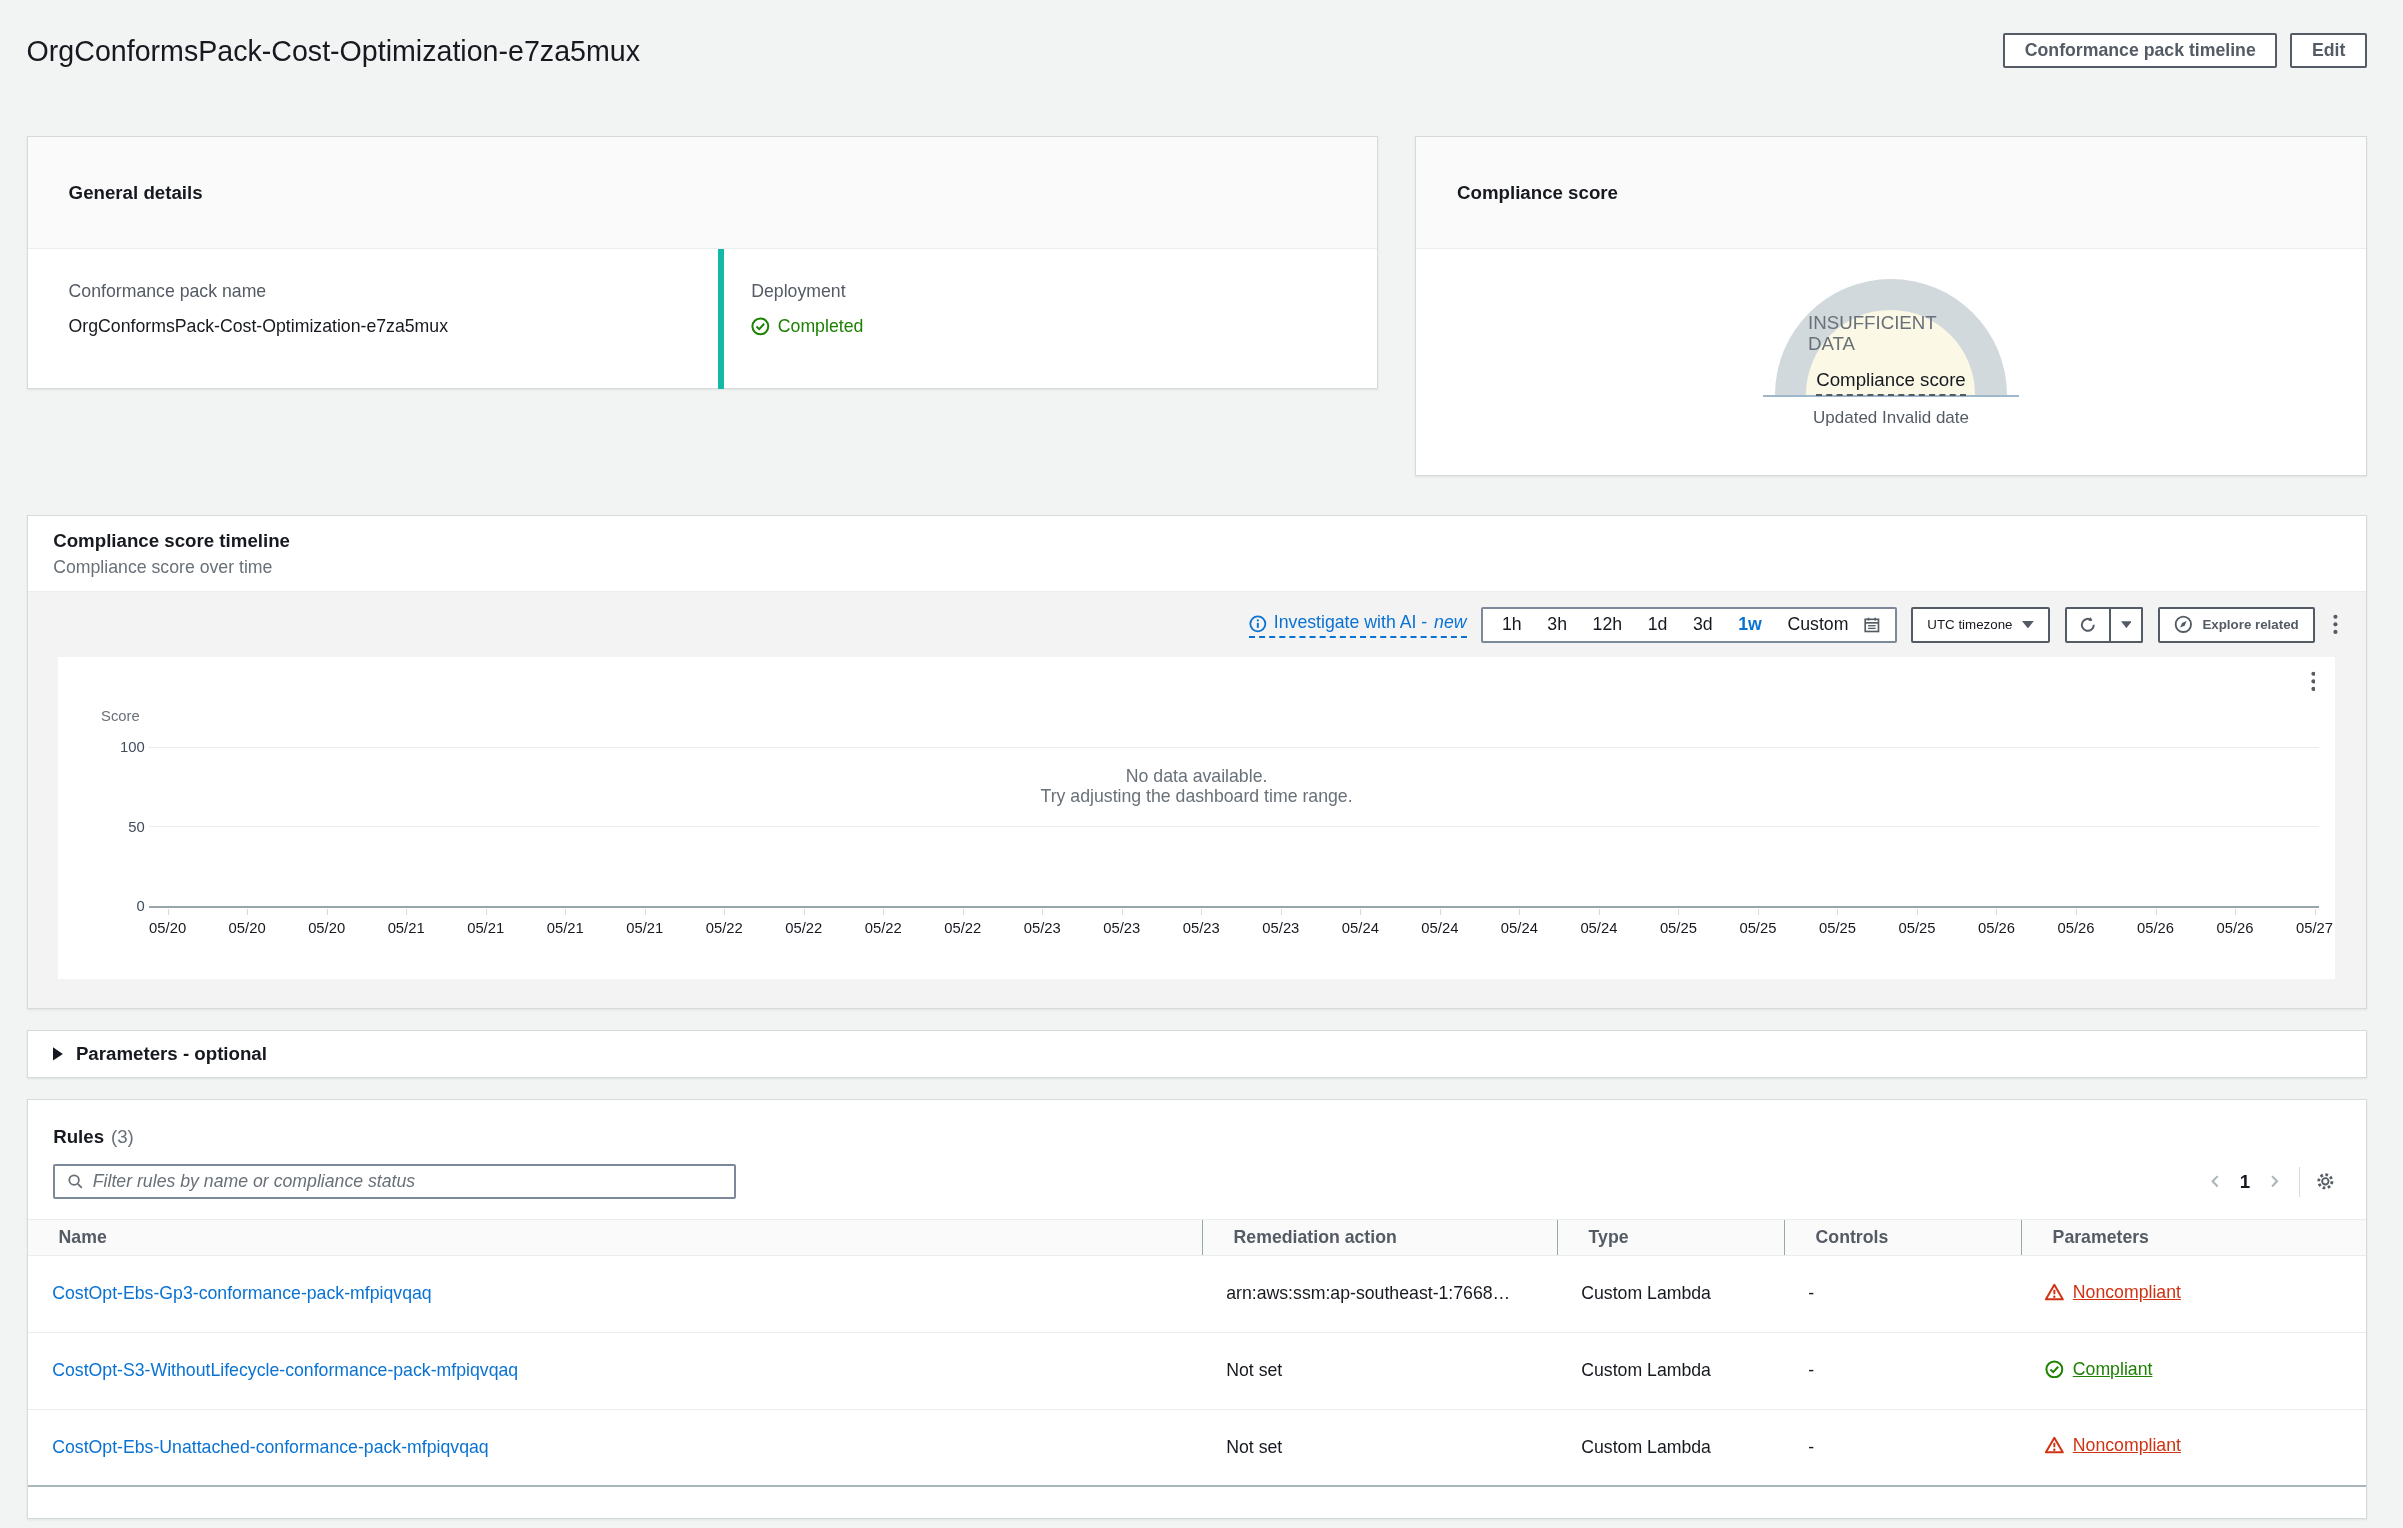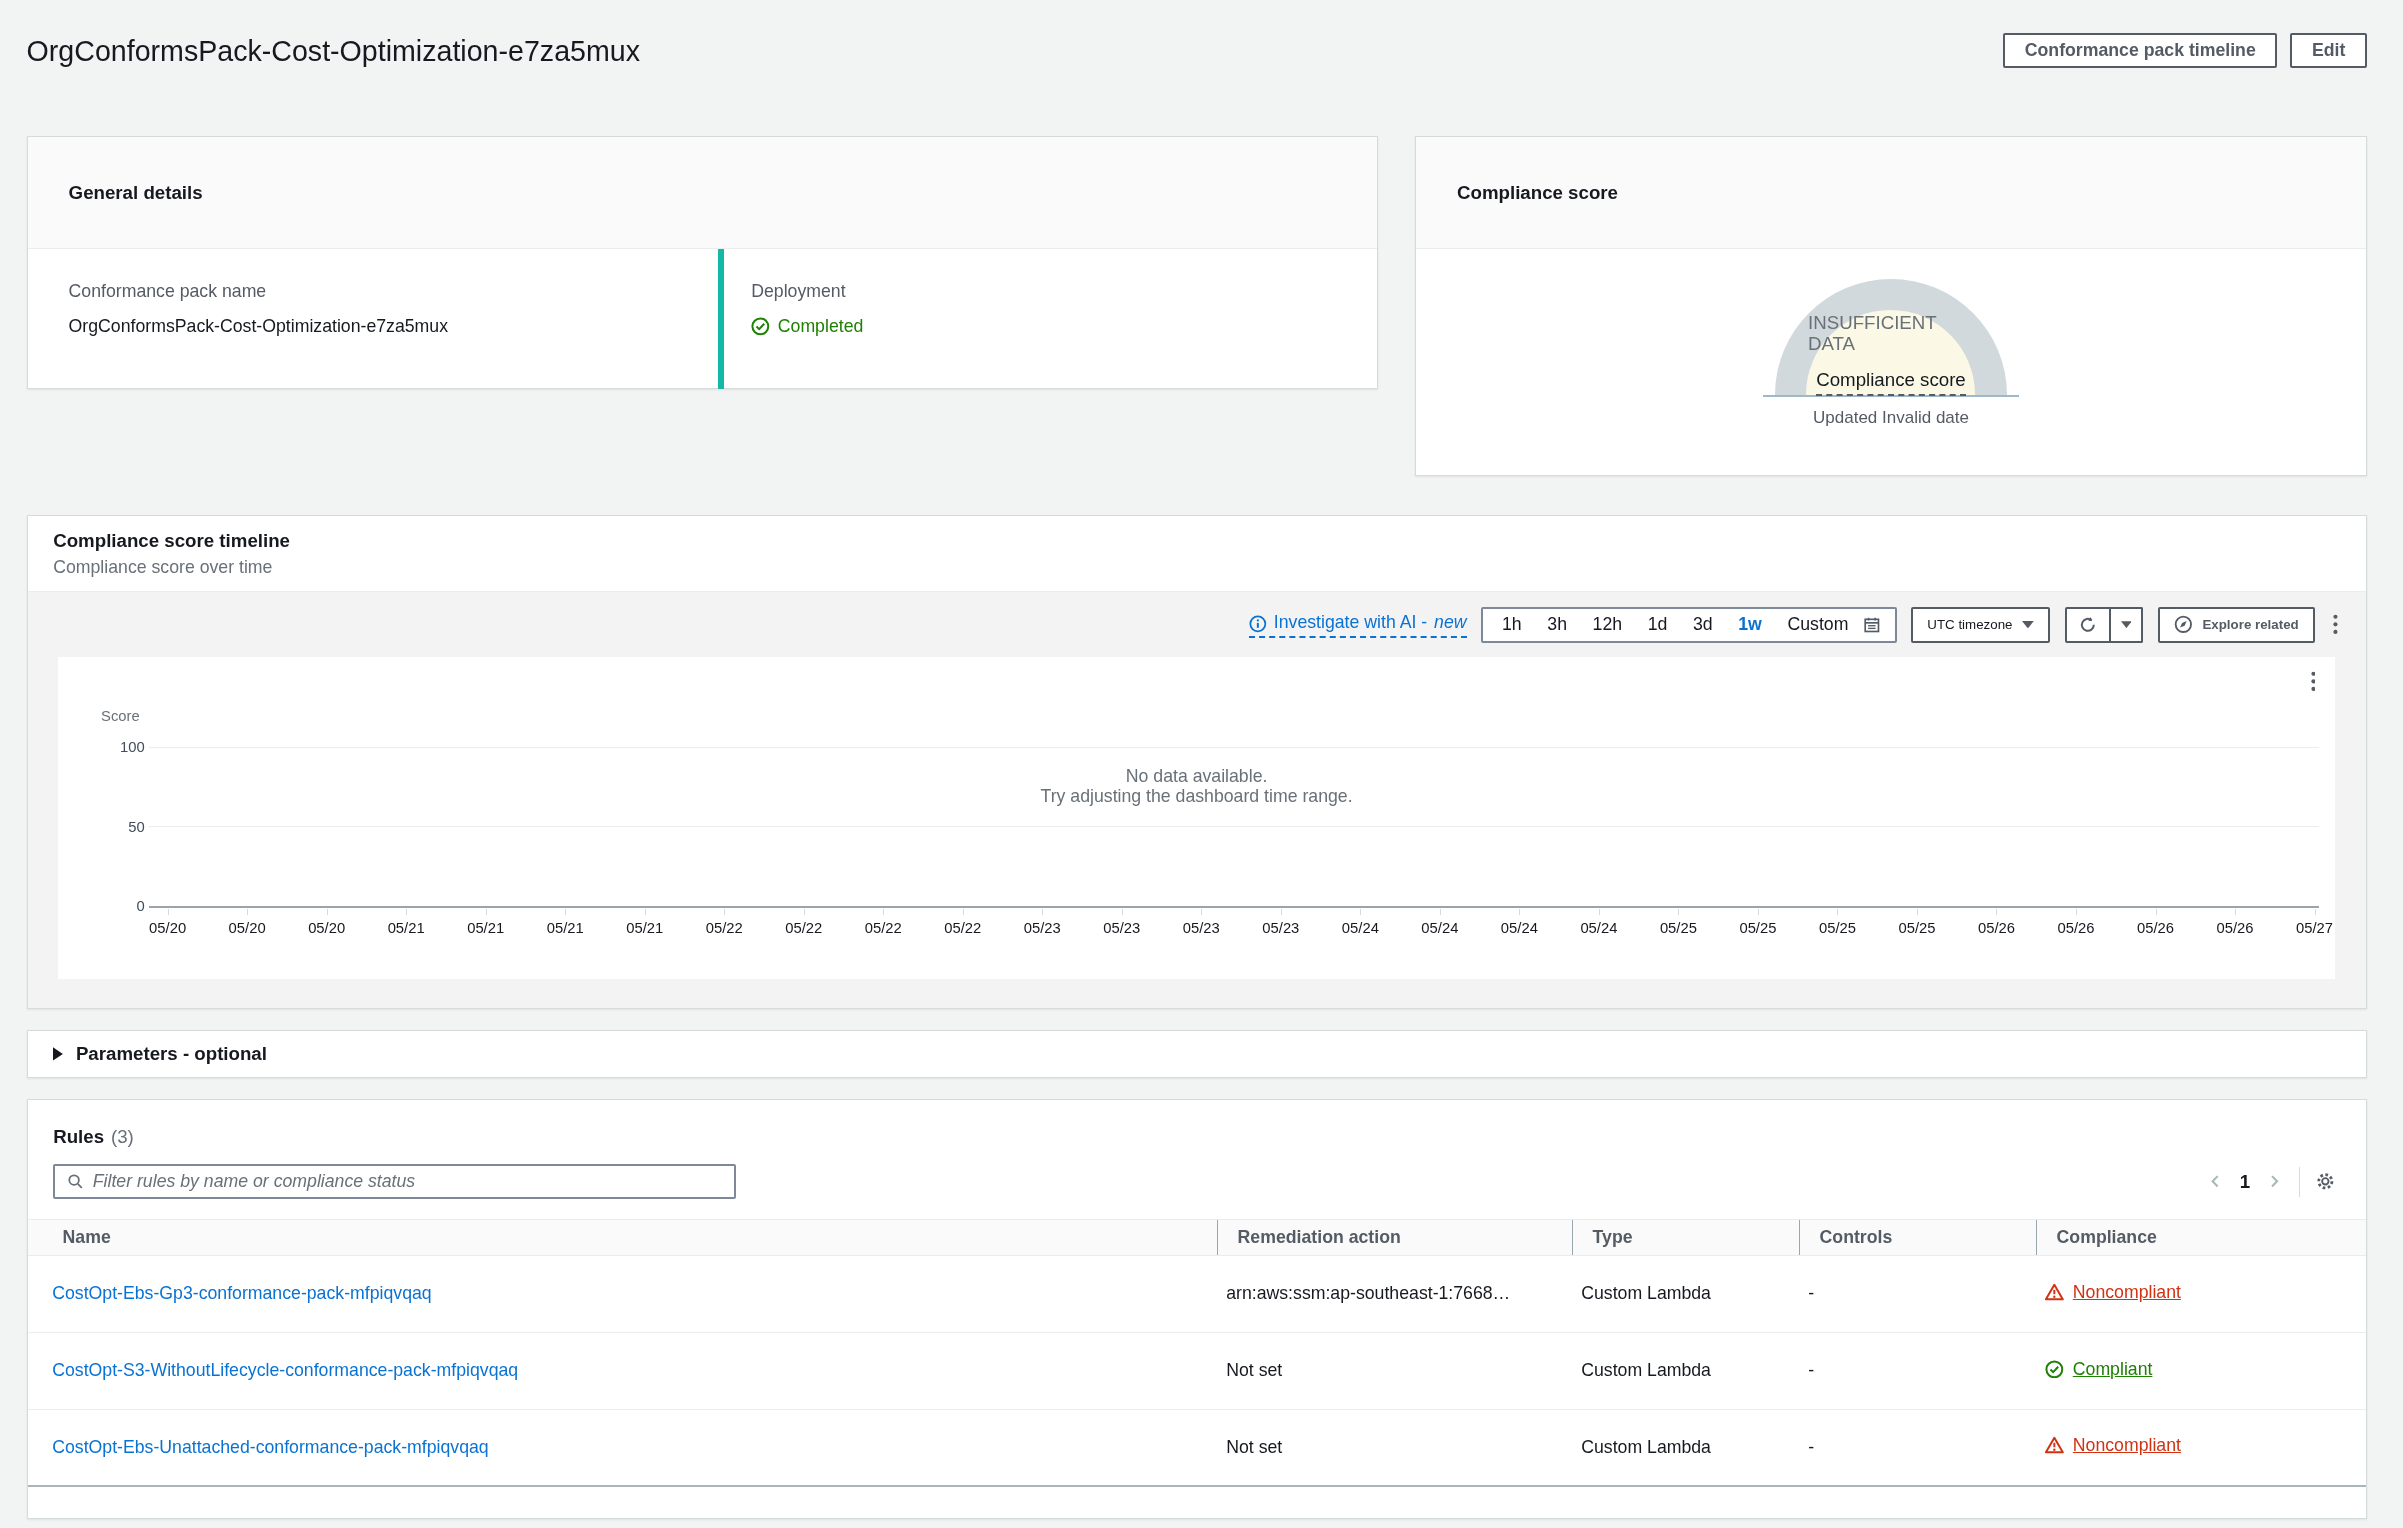--- a/index.html
+++ b/index.html
@@ -117,22 +117,22 @@
   .filter-box input::placeholder { font-style: italic; color: #687078; }
   .pagination { display: flex; align-items: center; gap: 15.8px; }
   .page-chevron { color: #aab7b8; display: inline-flex; cursor: pointer; }
   .page-num { font-weight: 700; font-size: 18.7px; color: #16191f; cursor: pointer; }
   .pag-divider { width: 1px; height: 29.6px; background: #d5dbdb; }
   .gear { color: #545b64; display: inline-flex; cursor: pointer; }
 
   .rules-grid { display: grid; grid-template-columns: 1174px 355px 227px 237px auto; align-items: center; }
   .thead { margin-top: 19.7px; height: 37px; background: #fafafa;
     border-top: 1px solid #eaeded; border-bottom: 1px solid #eaeded; }
-  .th { font-weight: 700; color: #545b64; font-size: 17.7px; padding-left: 20px; height: 100%;
-    display: flex; align-items: center; margin-left: 15px; }
+  .th { font-weight: 700; color: #545b64; font-size: 17.7px; padding-left: 31px; height: 100%;
+    display: flex; align-items: center; }
   .th + .th { border-left: 1px solid #98a6ad; }
   .trow { height: 77px; border-bottom: 1px solid #eaeded; background: #fff; }
   .trow:last-child { border-bottom: 2px solid #aab7b8; }
   .td { padding-left: 24.6px; font-size: 17.7px; color: #16191f; }
   .rule-link { color: #0972d3; cursor: pointer; text-decoration: none; }
   .badge { display: inline-flex; align-items: center; gap: 8.9px; text-decoration: underline; }
   .badge.success { color: #1d8102; }
   .badge.error { color: #d13212; }
   .badge .check-circle-icon { display: none; }
   .badge.success .check-circle-icon { display: inline-flex; }
@@ -366,21 +366,21 @@
         </span>
       </div>
     </div>
   </div>
 
   <div class="rules-grid thead">
     <div class="th">Name</div>
     <div class="th">Remediation action</div>
     <div class="th">Type</div>
     <div class="th">Controls</div>
-    <div class="th">Compliance</div>
+    <div class="th">Parameters</div>
   </div>
 
   <div>
       <div class="rules-grid trow">
     <div class="td"><a class="rule-link">CostOpt-Ebs-Gp3-conformance-pack-mfpiqvqaq</a></div>
     <div class="td">arn:aws:ssm:ap-southeast-1:7668…</div>
     <div class="td">Custom Lambda</div>
     <div class="td">-</div>
     <div class="td">
       <span class="badge error">

